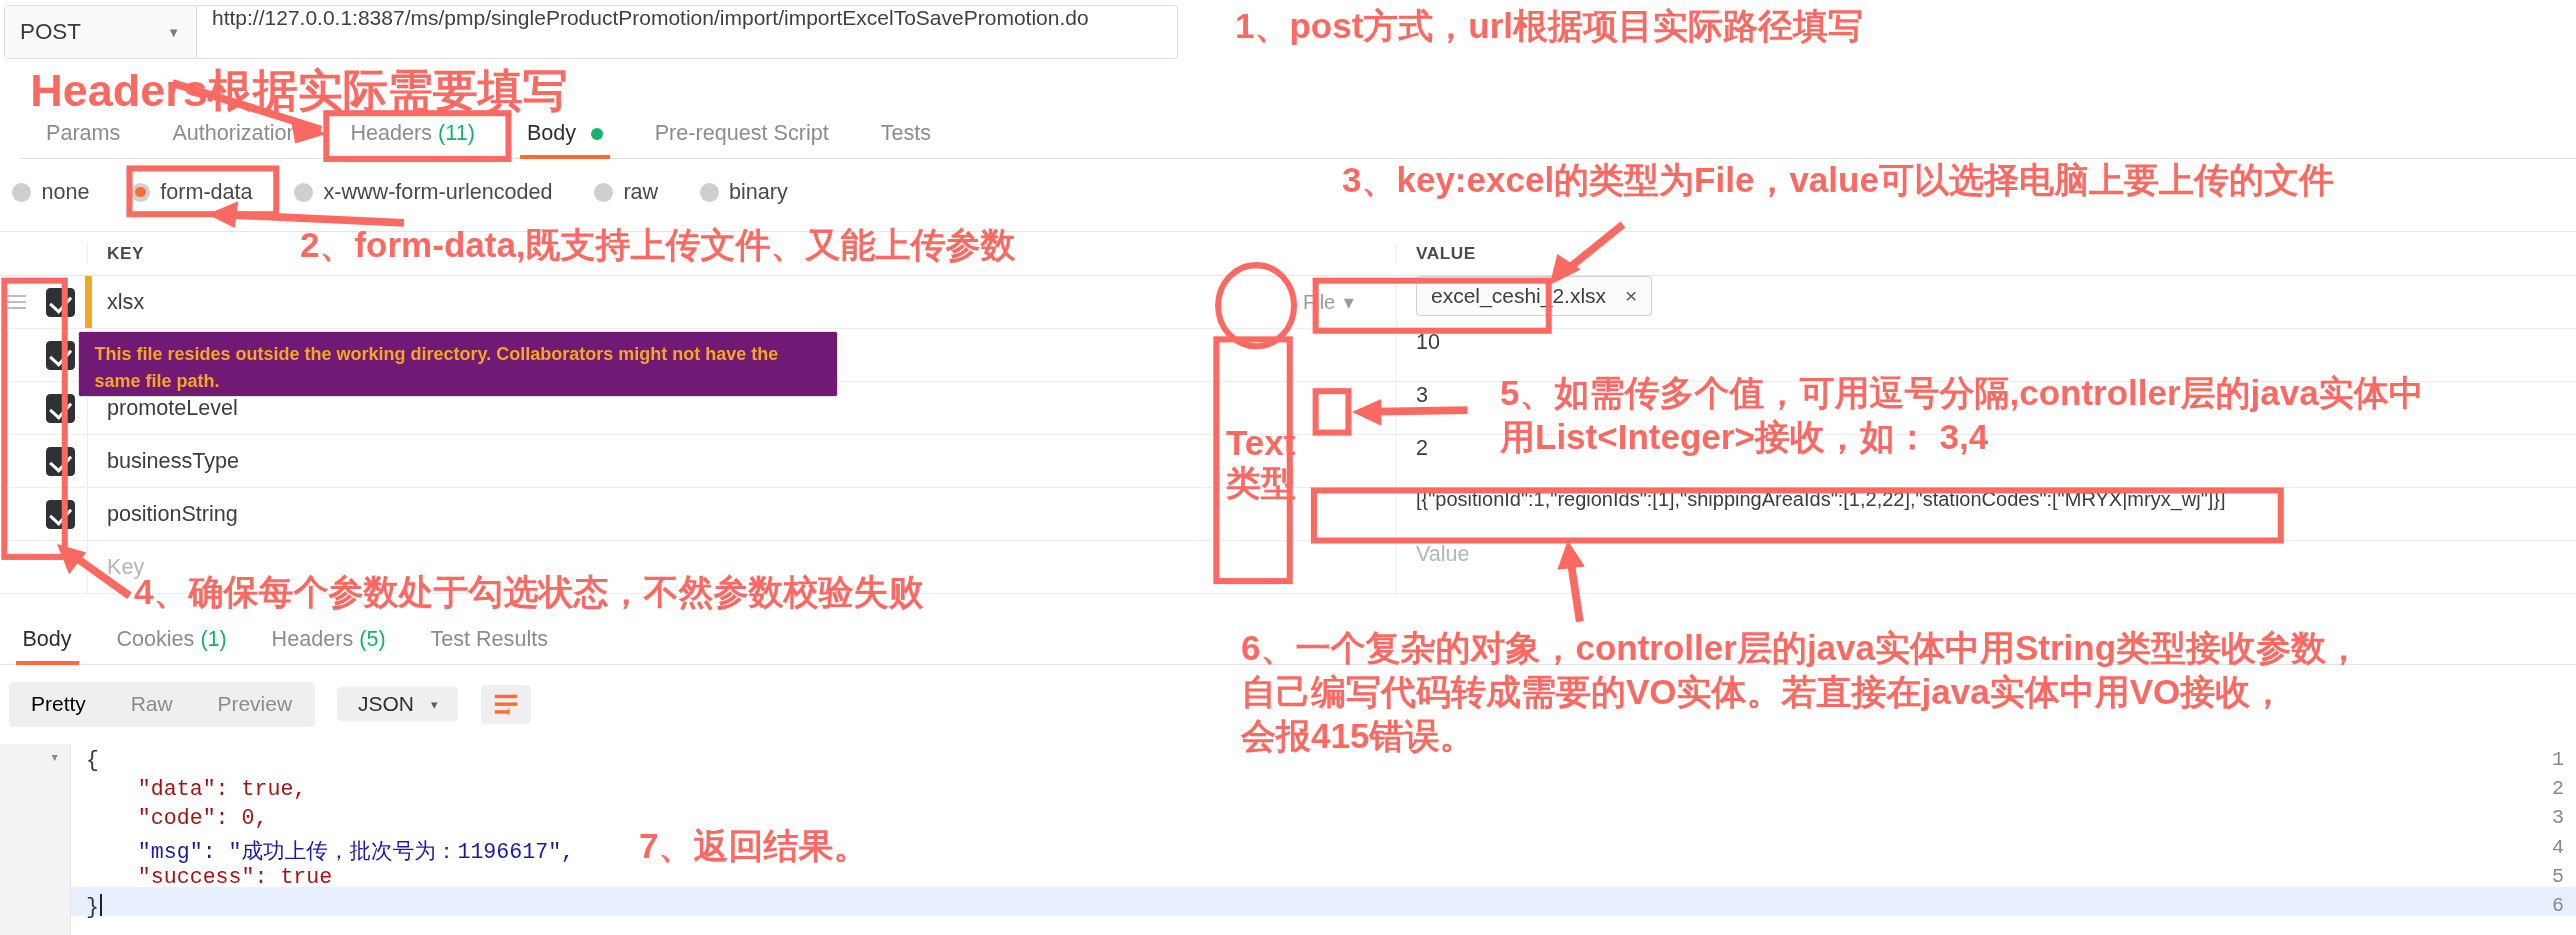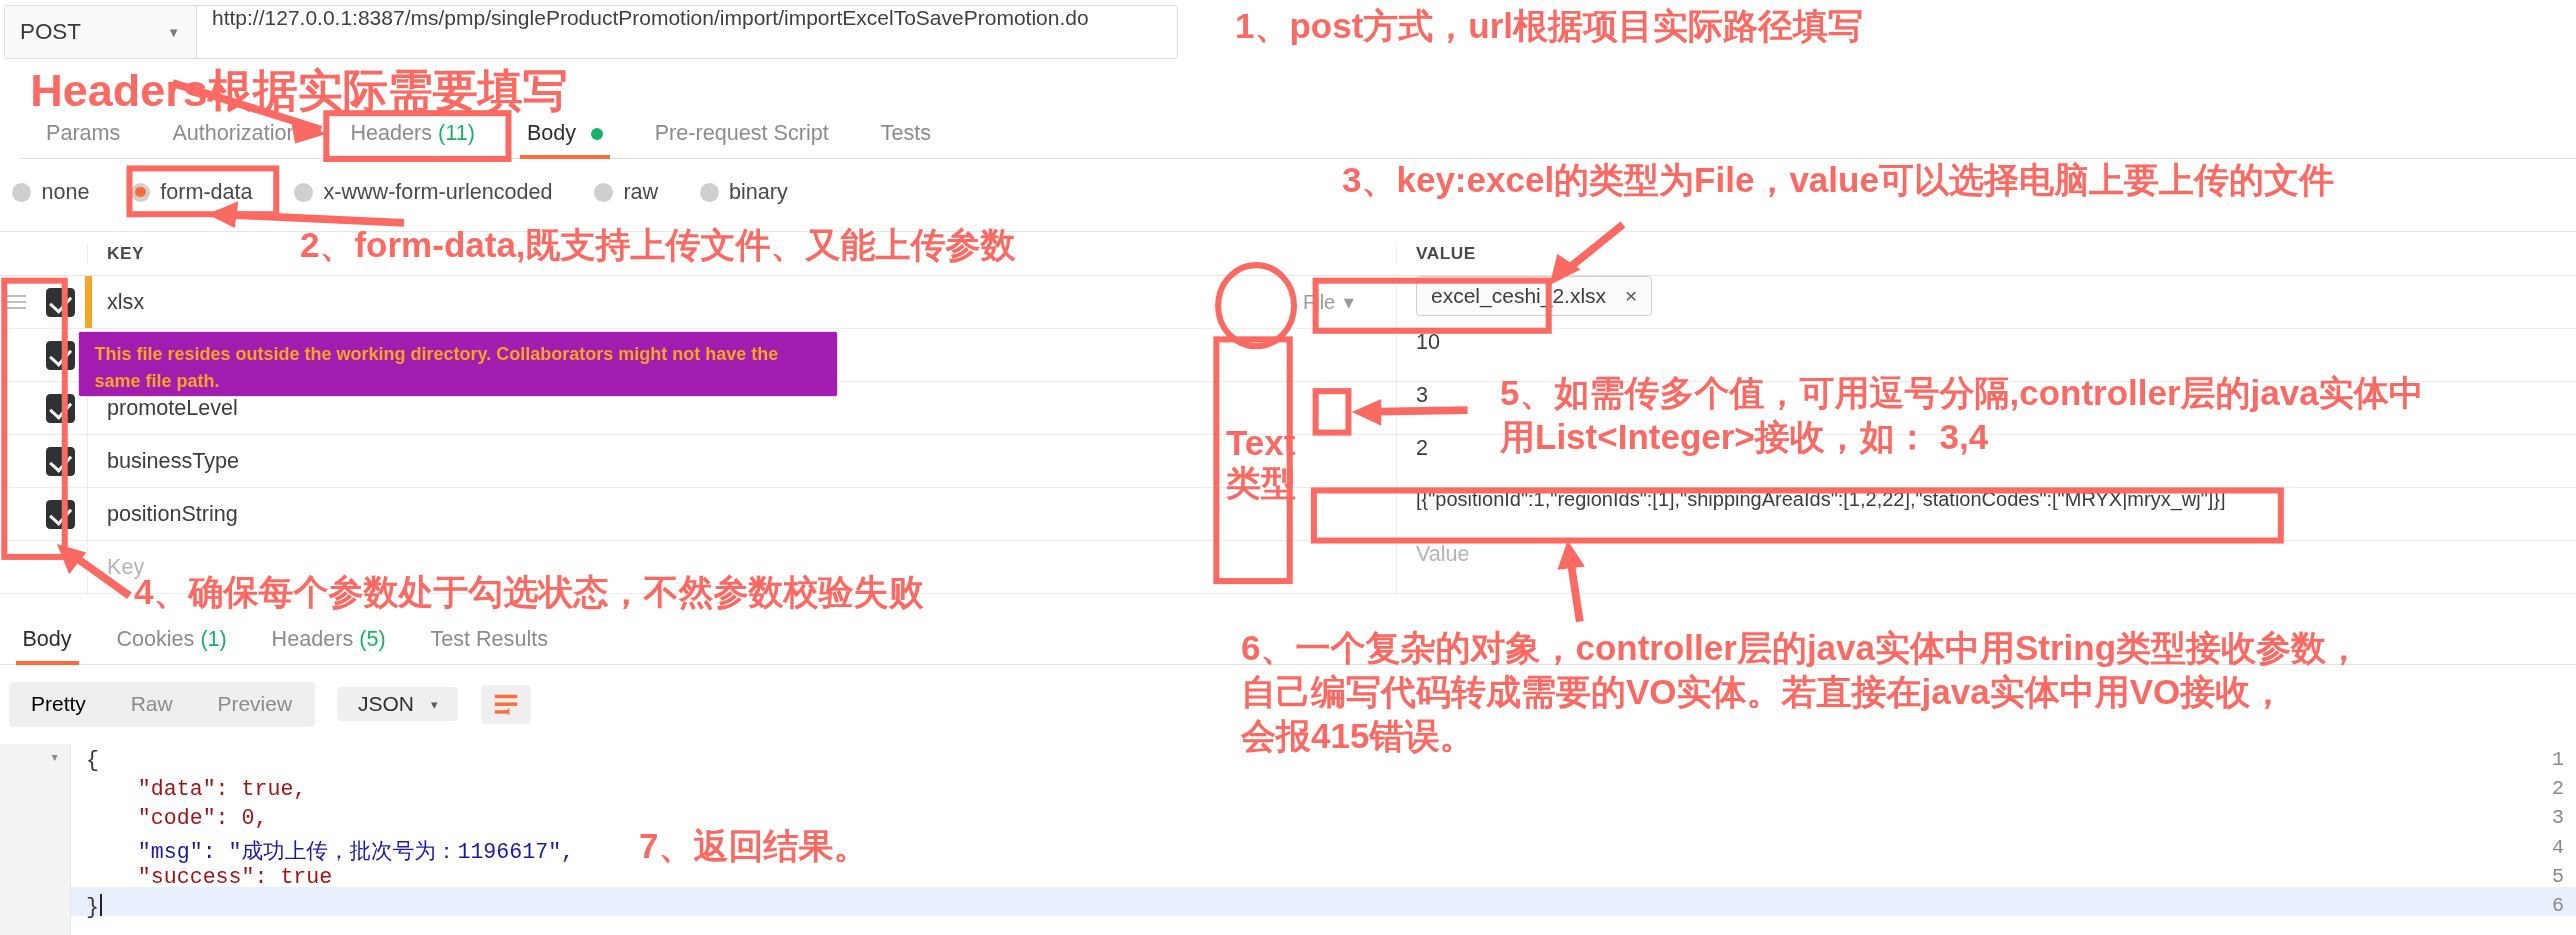--- a/index.html
+++ b/index.html
@@ -71,21 +71,21 @@
   .orange-bar { position:absolute; left:-3.5px; top:0; bottom:0; width:7px; background:#f5a623; }
 
   .typepill { display:inline-flex; align-items:center; gap:8.6px; font-size:20px; color:#9a9a9a; }
 
   .filechip { display:inline-flex; align-items:center; gap:19px; border:0.9px solid #cfcfcf;
               border-radius:3.5px; background:#fbfbfb; padding:7px 14px; font-size:21px; color:#3d3d3d; }
   .filechip .x { color:#555; font-size:21px; cursor:pointer; }
 
   
   .warnbox { position:absolute; left:78px; top:331px; width:760px; height:66px;
-             background:#a21caf; border:0.9px solid #e2e2e2; border-radius:2.6px;
+             background:#701a75; border:0.9px solid #e2e2e2; border-radius:2.6px;
              padding:8.6px 15.5px; color:#f5a623; font-size:18px; font-weight:bold; line-height:1.5;
              z-index:6; }
 
   
   .res-tabs { position:absolute; left:0; top:611px; width:2576px; height:54px;
               border-bottom:0.9px solid #e2e2e2; display:flex; align-items:flex-end; }
   .res-tab { position:relative; padding:0 22.4px 12px 22.4px; font-size:21.6px; color:#8c8c8c; cursor:pointer; }
   .res-tab.active { color:#2f2f2f; }
   .res-tab.active:after { content:""; position:absolute; left:15.5px; right:15.5px; bottom:-0.9px;
                           height:4.3px; background:#ff6c37; }

